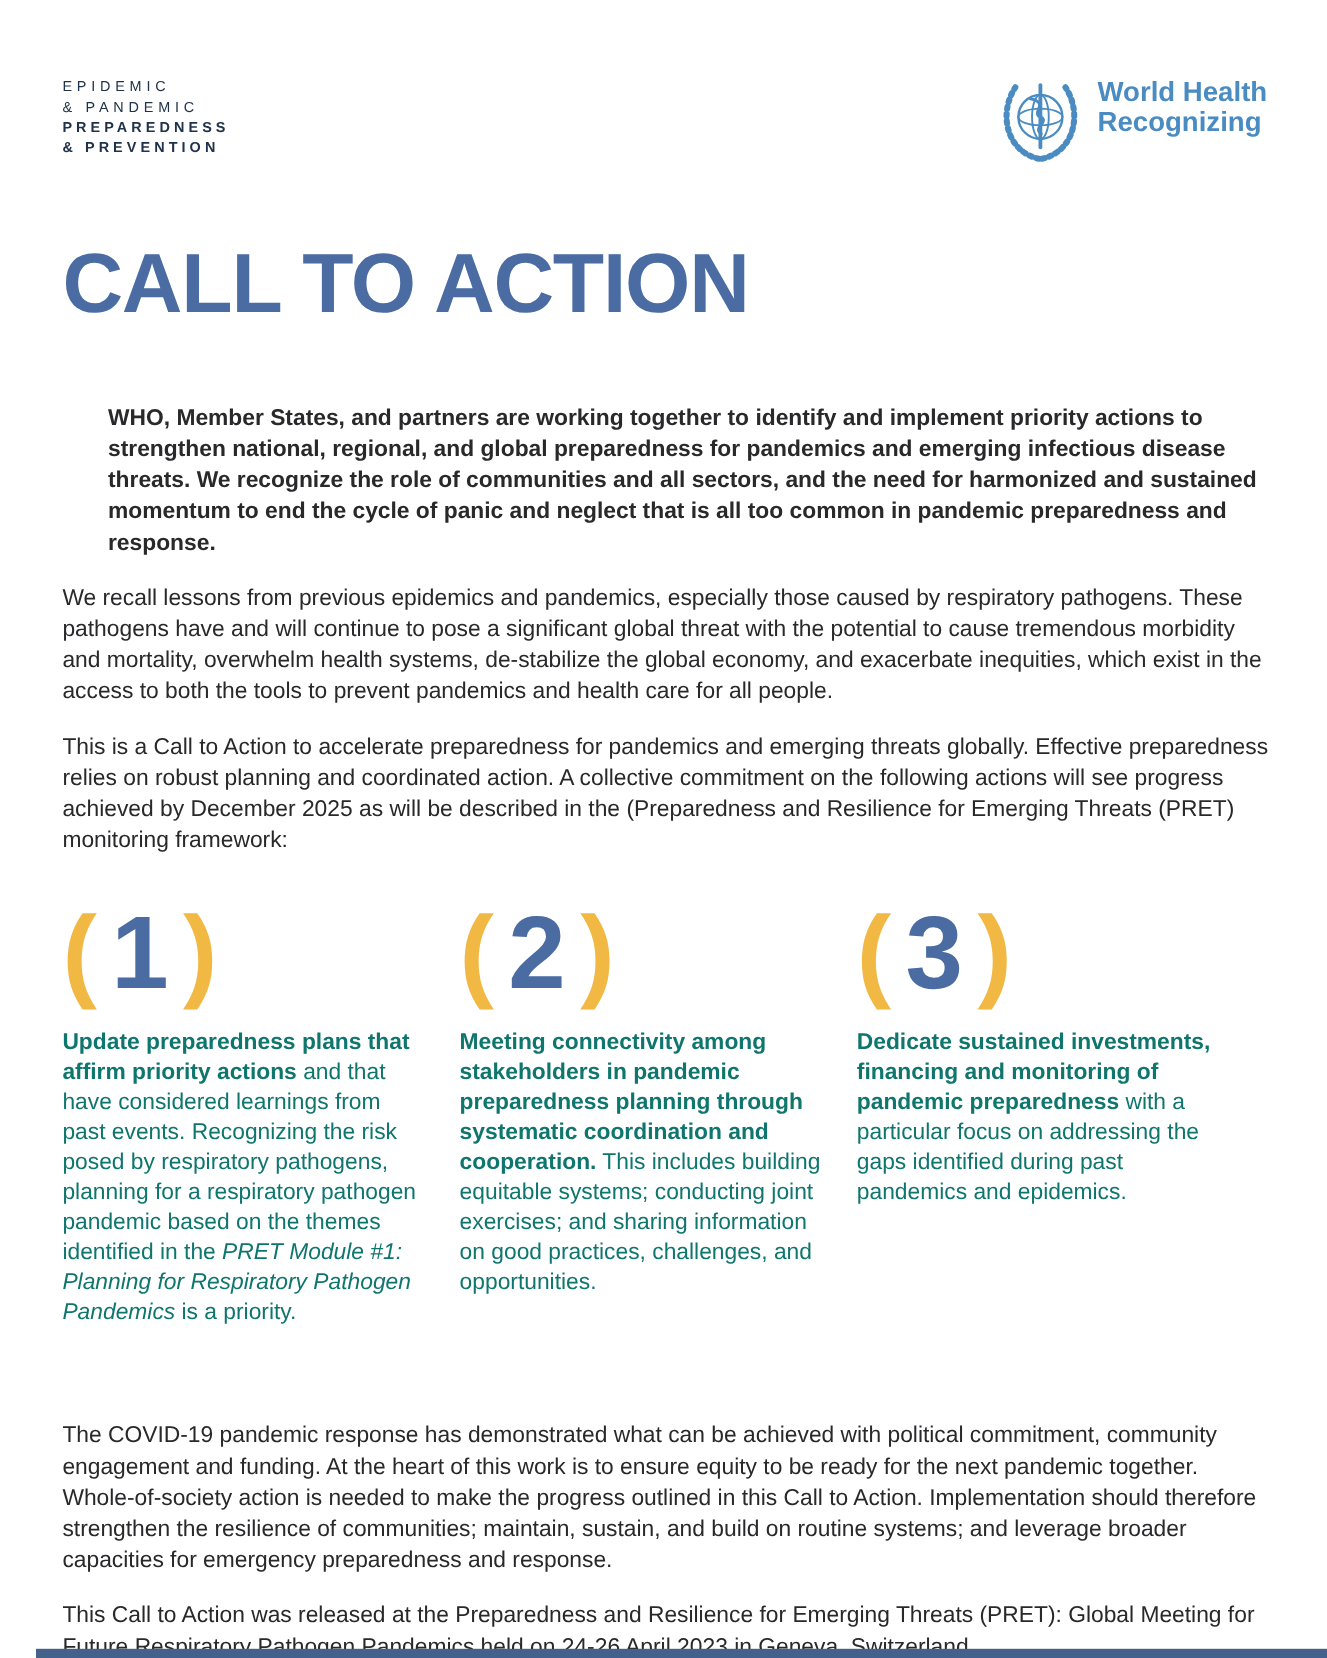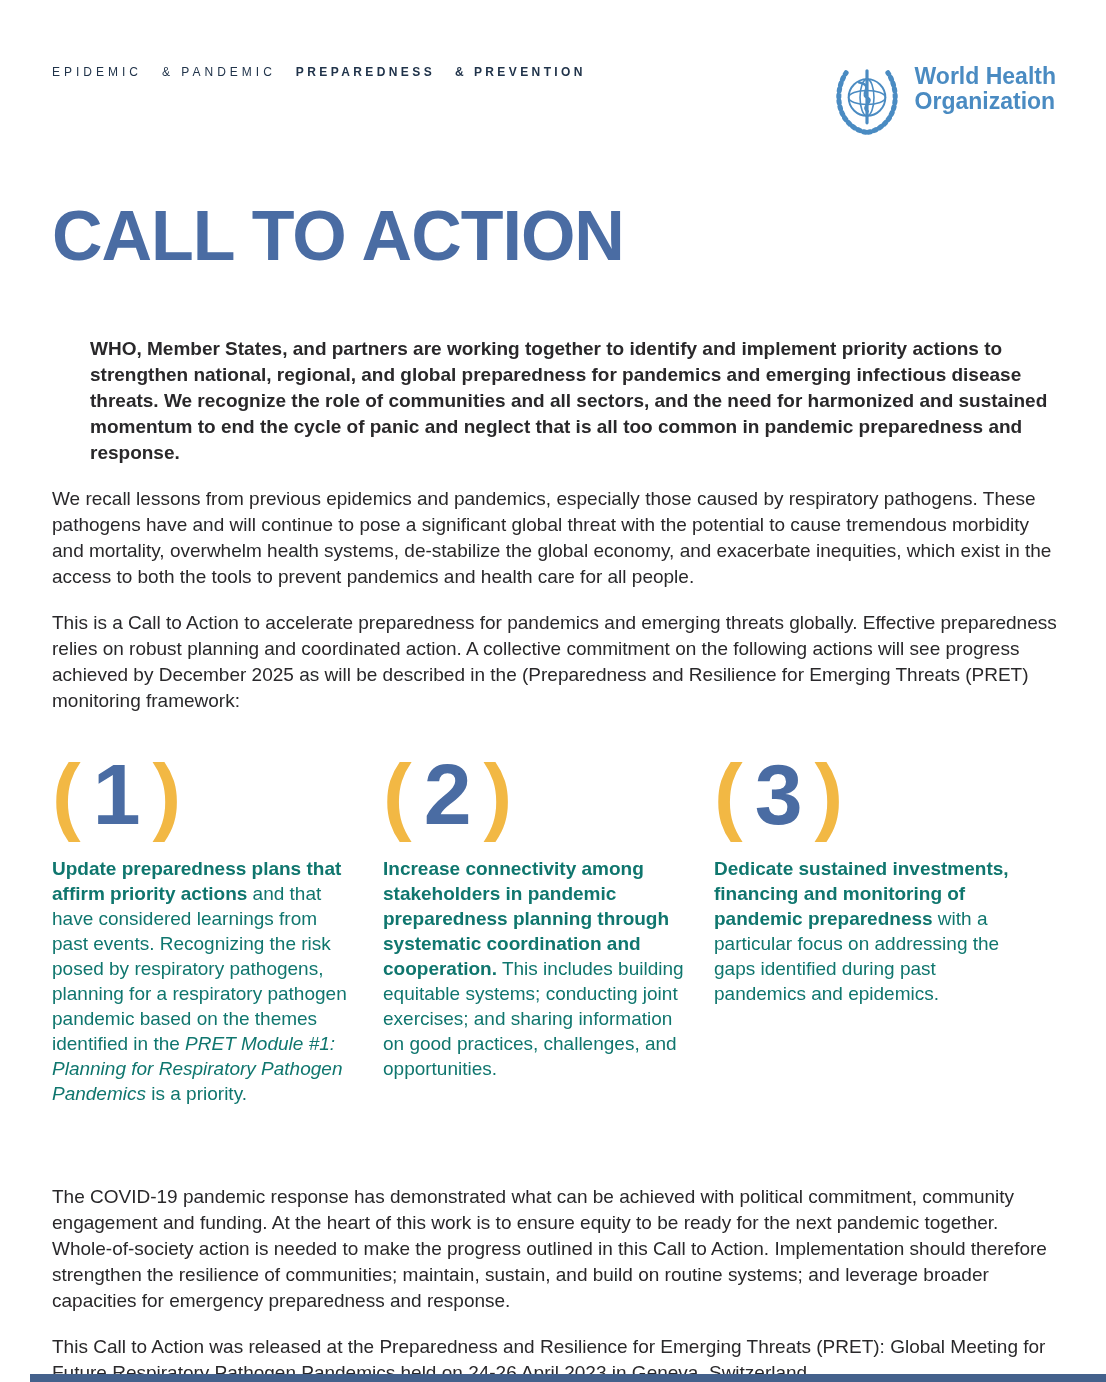--- a/index.html
+++ b/index.html
@@ -5,21 +5,21 @@
   * { margin:0; padding:0; box-sizing:border-box; }
   html,body { background:#e8e8e8; }
   .page {
     position:relative; width:1106px; height:1382px; margin:0 auto;
     background:#ffffff; overflow:hidden;
     font-family:"Liberation Sans", sans-serif; color:#262527;
   }
   
   .header { position:absolute; top:64px; left:52px; right:50px;
     display:flex; justify-content:space-between; align-items:flex-start; }
-  .brand { display:flex; flex-direction:row;gap:20px; }
+  .brand { display:flex; flex-direction:column; }
   .brand span { font-size:12px; line-height:17px; letter-spacing:4px;
     color:#20334a; font-weight:400; white-space:nowrap; }
   .brand span.b { font-weight:700; letter-spacing:3.4px; }
   .who { display:flex; align-items:flex-start; gap:10px; }
   .who-name { color:#4a8bc2; font-weight:700; font-size:23px; line-height:25px; }
   .who-name span { display:block; }
   
   .title { position:absolute; top:196px; left:52px;
     font-size:70px; font-weight:700; letter-spacing:-1px; color:#4a6ca3; line-height:1.15; }
   
@@ -60,21 +60,21 @@
           <path d="M62 107 C104 98 116 48 93 13" stroke-width="8" stroke-dasharray="3.5 6"></path>
           <circle cx="60" cy="52" r="29" stroke-width="3"></circle>
           <ellipse cx="60" cy="52" rx="29" ry="11" stroke-width="2.5"></ellipse>
           <ellipse cx="60" cy="52" rx="11" ry="29" stroke-width="2.5"></ellipse>
           <line x1="60" y1="10" x2="60" y2="92" stroke-width="5"></line>
           <path d="M47 28 C73 34 47 46 60 52 C73 58 49 66 61 74" stroke-width="4"></path>
         </g>
       </svg>
       <div class="who-name">
         <span>World Health</span>
-        <span>Organization</span>
+        <span>Recognizing</span>
       </div>
     </div>
   </div>
 
   <h1 class="title">CALL TO ACTION</h1>
 
   <div class="intro">
     <p class="para lead">WHO, Member States, and partners are working together to identify and implement priority actions to strengthen national, regional, and global preparedness for pandemics and emerging infectious disease threats. We recognize the role of communities and all sectors, and the need for harmonized and sustained momentum to end the cycle of panic and neglect that is all too common in pandemic preparedness and response.</p>
     <p class="para">We recall lessons from previous epidemics and pandemics, especially those caused by respiratory pathogens. These pathogens have and will continue to pose a significant global threat with the potential to cause tremendous morbidity and mortality, overwhelm health systems, de-stabilize the global economy, and exacerbate inequities, which exist in the access to both the tools to prevent pandemics and health care for all people.</p>
     <p class="para">This is a Call to Action to accelerate preparedness for pandemics and emerging threats globally. Effective preparedness relies on robust planning and coordinated action. A collective commitment on the following actions will see progress achieved by December 2025 as will be described in the (Preparedness and Resilience for Emerging Threats (PRET) monitoring framework:</p>
@@ -82,21 +82,21 @@
 
   <div class="actions">
 
     <div class="action">
       <div class="action-number"><span class="paren">(</span><span class="num">1</span><span class="paren">)</span></div>
       <p class="action-text"><strong>Update preparedness plans that affirm priority actions</strong><span> and that have considered learnings from past events. Recognizing the risk posed by respiratory pathogens, planning for a respiratory pathogen pandemic based on the themes identified in the </span><em>PRET Module #1: Planning for Respiratory Pathogen Pandemics</em><span> is a priority.</span></p>
     </div>
 
     <div class="action">
       <div class="action-number"><span class="paren">(</span><span class="num">2</span><span class="paren">)</span></div>
-      <p class="action-text"><strong>Increase connectivity among stakeholders in pandemic preparedness planning through systematic coordination and cooperation.</strong><span> This includes building equitable systems; conducting joint exercises; and sharing information on good practices, challenges, and opportunities.</span></p>
+      <p class="action-text"><strong>Meeting connectivity among stakeholders in pandemic preparedness planning through systematic coordination and cooperation.</strong><span> This includes building equitable systems; conducting joint exercises; and sharing information on good practices, challenges, and opportunities.</span></p>
     </div>
 
     <div class="action">
       <div class="action-number"><span class="paren">(</span><span class="num">3</span><span class="paren">)</span></div>
       <p class="action-text"><strong>Dedicate sustained investments, financing and monitoring of pandemic preparedness</strong><span> with a particular focus on addressing the gaps identified during past pandemics and epidemics.</span></p>
     </div>
 
   </div>
 
   <div class="closing">

